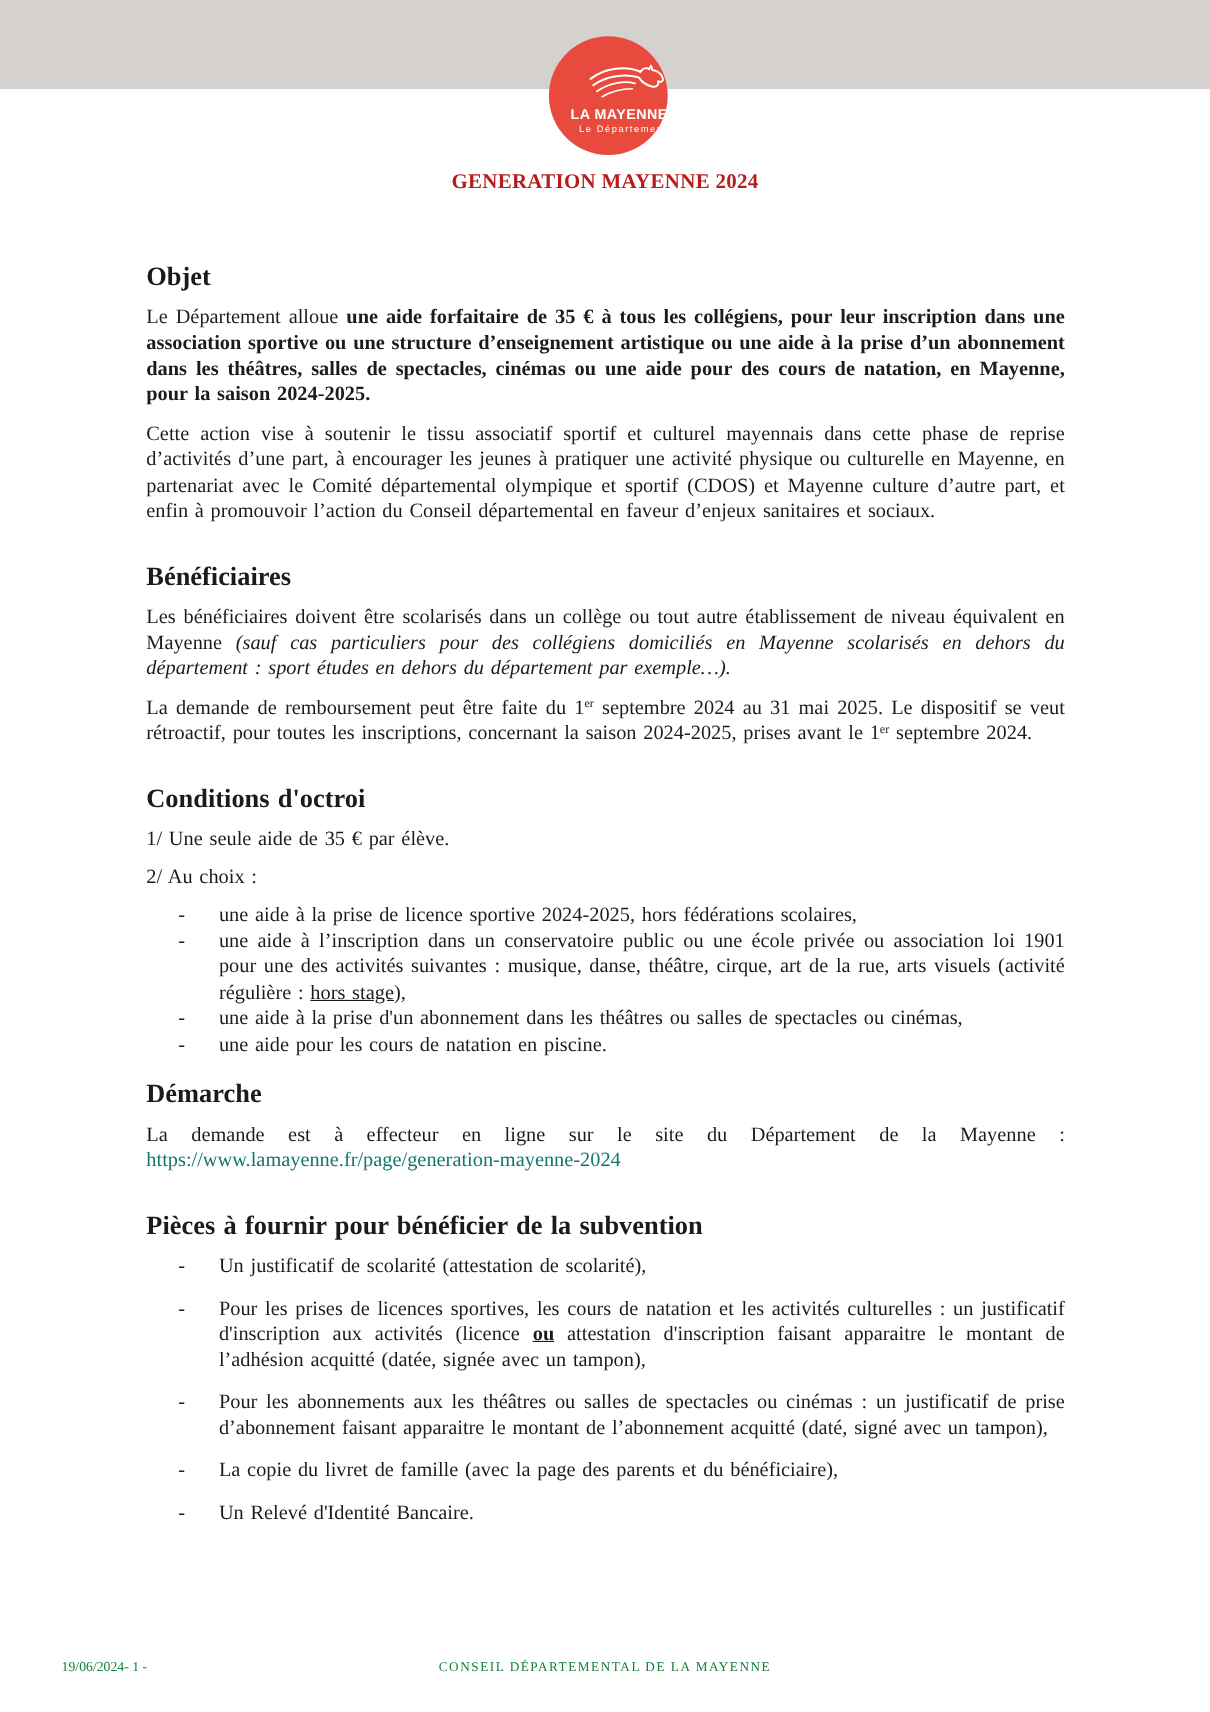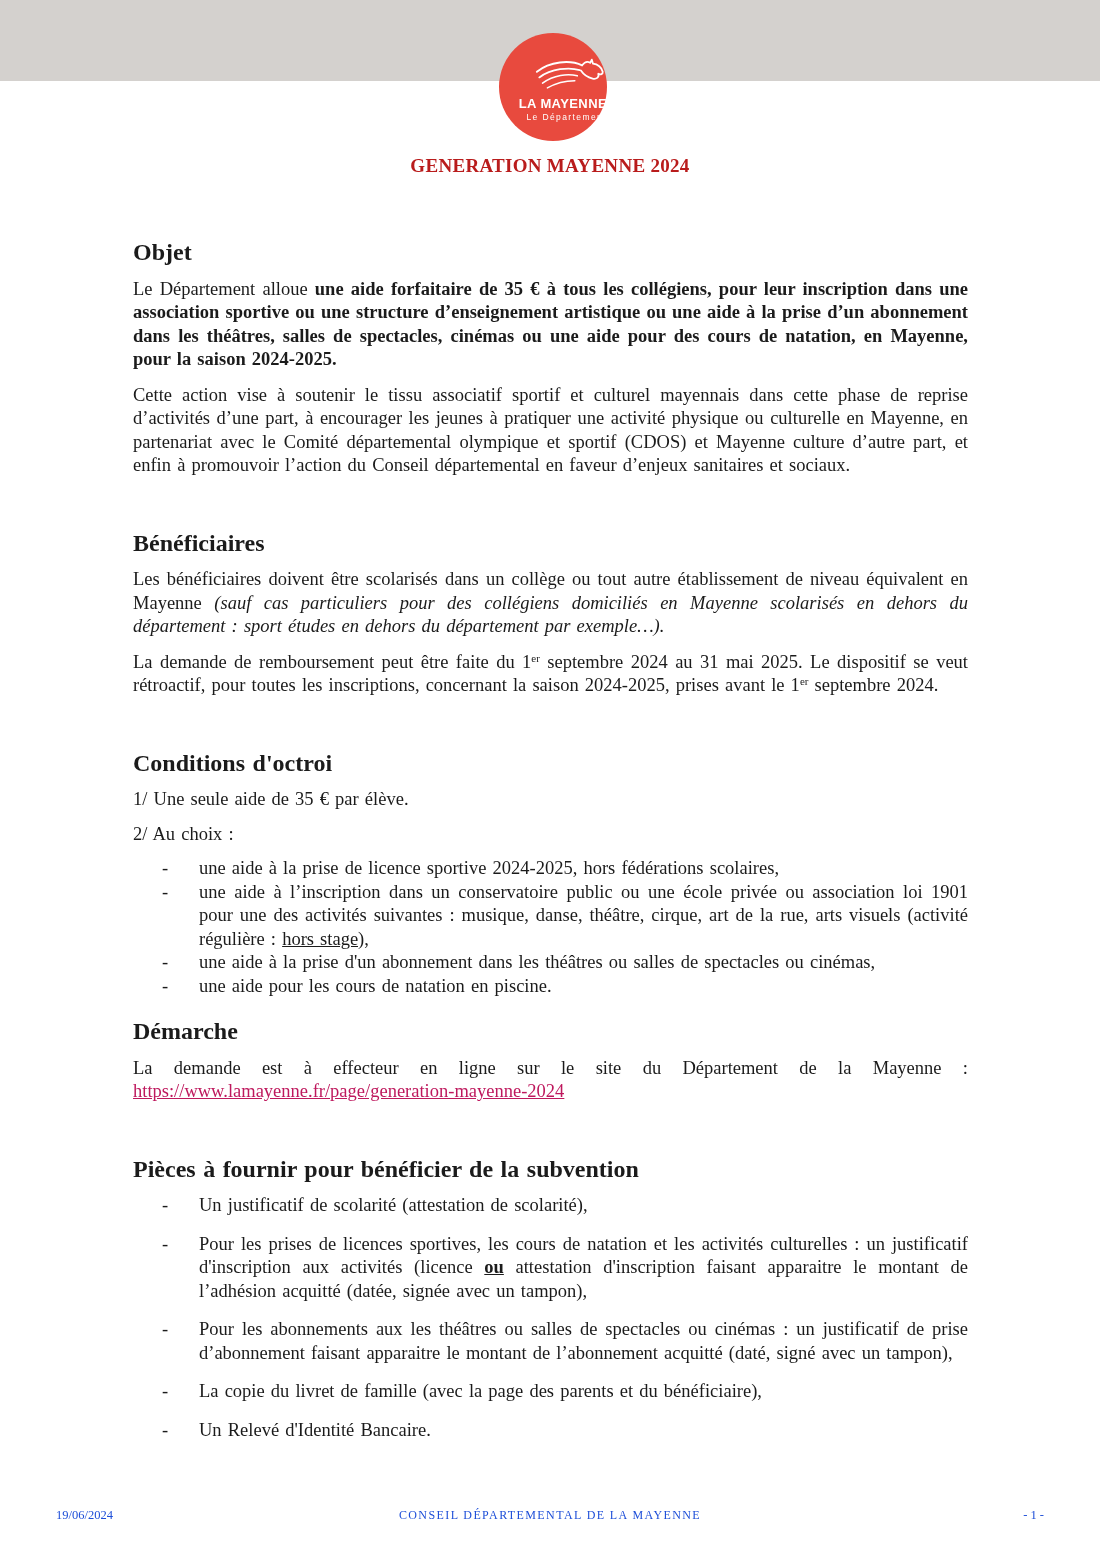--- a/index.html
+++ b/index.html
@@ -38,39 +38,39 @@
     padding-top:64px;
     font-size:18.5px; line-height:23.5px;
     word-spacing:1.5px;
     text-align:justify;
   }
   main h2 {
     font-size:24px; font-weight:bold;
     margin:0 0 13px; text-align:left;
   }
   main p { margin:0 0 12px; }
-  .gap-lg { margin-top:54px; }
+  .gap-lg { margin-top:36px; }
   .gap-md { margin-top:22px; }
   .num-line { margin:0 0 11px; }
   .justify-line { display:block; text-align:justify; text-align-last:justify; }
   .dash-list { list-style:none; margin:0 0 0 0; padding:0; }
   .dash-list li { display:flex; }
   .dash { flex:0 0 66px; padding-left:29px; box-sizing:border-box; }
   .li-body { flex:1; text-align:justify; }
   .cond-list { margin-bottom:4px; }
   .pieces-list li { margin-bottom:15px; }
   .pieces-list li:last-child { margin-bottom:0; }
   .ul { text-decoration:underline; }
   b.ul { font-weight:bold; }
   sup { font-size:11px; line-height:0; vertical-align:6px; }
-  .link { color:#be185d; text-decoration:underline; cursor:pointer; }
+  .link { color:#0f766e; cursor:pointer; }
   footer {
     position:absolute; left:56px; right:56px; top:1508px;
-    display:flex; justify-content:space-between; align-items:baseline;
-    color:#1d4ed8; font-size:12.5px;gap:24px;
+    display:flex; align-items:baseline;
+    color:#15803d; font-size:12.5px;
   }
   .footer-center {
     position:absolute; left:50%; transform:translateX(-50%);
     letter-spacing:1.4px; font-size:12px; white-space:nowrap;
   }
 </style>
 </head>
 <body>
 
 <div class="top-band"></div>

